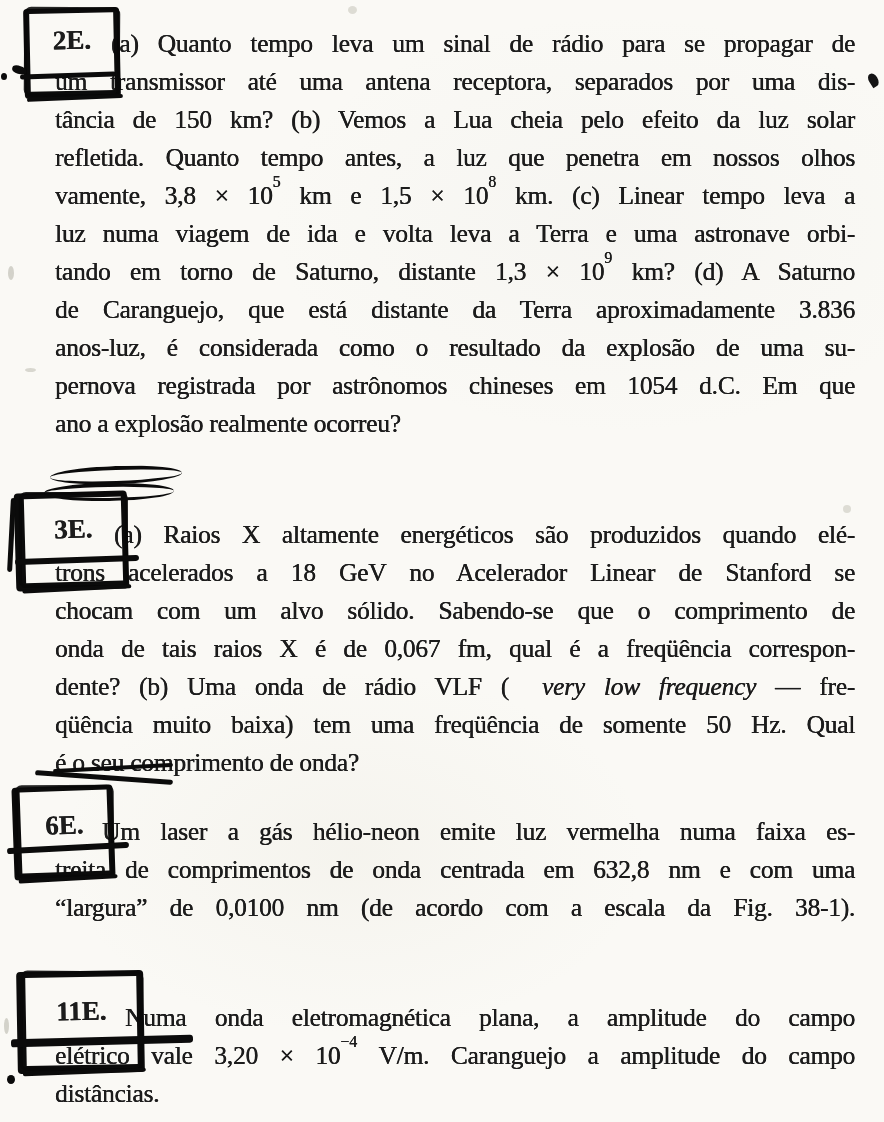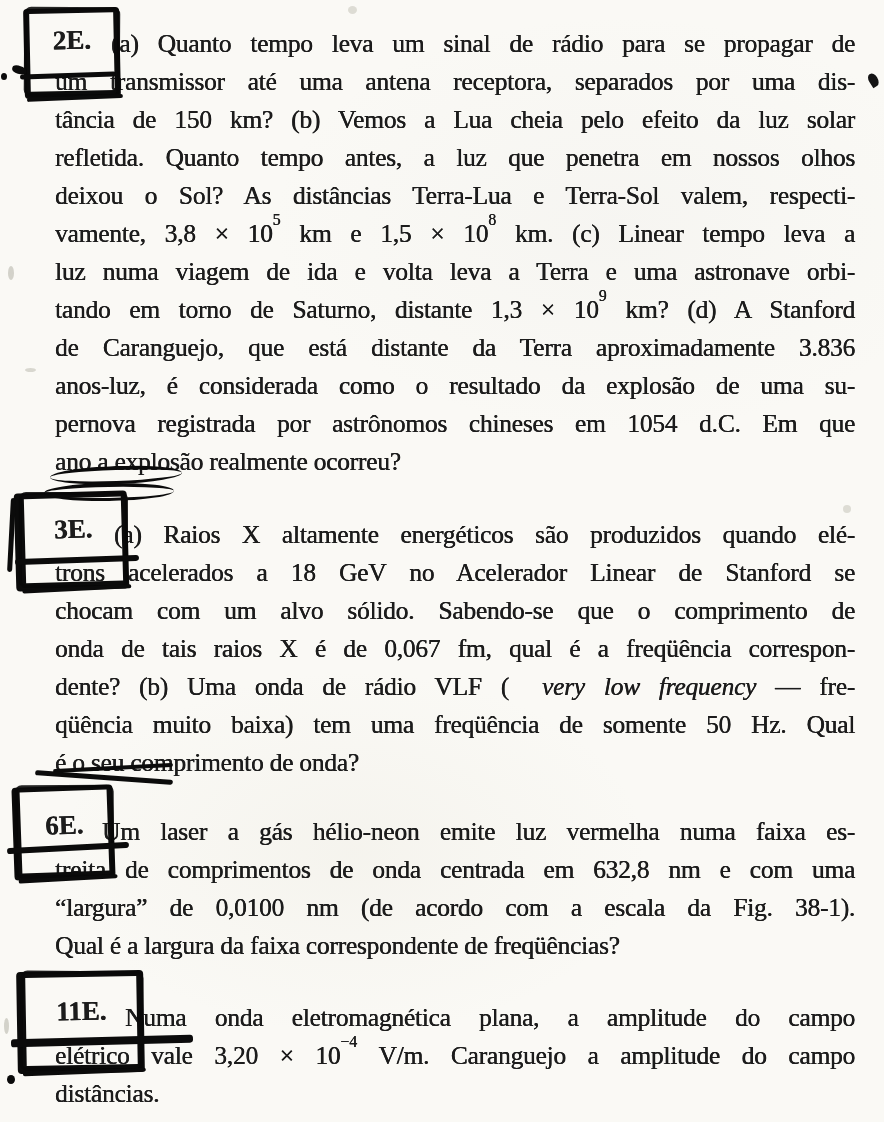--- a/index.html
+++ b/index.html
@@ -94,24 +94,23 @@
       <b class="ex-label">2E.</b>
     </span>
     <span class="pen strike"></span>
     <span class="pen tick"></span>
     <span class="pen pdot"></span>
     <div class="lines">
         <div class="line first"><span>(a) Quanto tempo leva um sinal de rádio para se propagar de</span></div>
         <div class="line"><span>um transmissor até uma antena receptora, separados por uma dis-</span></div>
         <div class="line"><span>tância de 150 km? (b) Vemos a Lua cheia pelo efeito da luz solar</span></div>
         <div class="line"><span>refletida. Quanto tempo antes, a luz que penetra em nossos olhos</span></div>
-        <div class="line"><span>deixou o Sol? As distâncias Terra-Lua e Terra-Sol valem, respecti-</span></div>
         <div class="line"><span>vamente, 3,8 × 10</span><sup>5</sup><span> km e 1,5 × 10</span><sup>8</sup><span> km. (c) Linear tempo leva a</span></div>
         <div class="line"><span>luz numa viagem de ida e volta leva a Terra e uma astronave orbi-</span></div>
-        <div class="line"><span>tando em torno de Saturno, distante 1,3 × 10</span><sup>9</sup><span> km? (d) A Stanford</span></div>
+        <div class="line"><span>tando em torno de Saturno, distante 1,3 × 10</span><sup>9</sup><span> km? (d) A Saturno</span></div>
         <div class="line"><span>de Caranguejo, que está distante da Terra aproximadamente 3.836</span></div>
         <div class="line"><span>anos-luz, é considerada como o resultado da explosão de uma su-</span></div>
         <div class="line"><span>pernova registrada por astrônomos chineses em 1054 d.C. Em que</span></div>
         <div class="line last"><span>ano a explosão realmente ocorreu?</span></div>
       </div>
   </section>
 
   <section class="exercise ex-1">
     <span class="lens lens1"></span>
     <span class="lens lens2"></span>
@@ -135,21 +134,20 @@
     <span class="sline sline1"></span>
     <span class="sline sline2"></span>
     <span class="pen-box">
       <b class="ex-label">6E.</b>
     </span>
     <span class="pen strike"></span>
     <div class="lines">
         <div class="line first"><span>Um laser a gás hélio-neon emite luz vermelha numa faixa es-</span></div>
         <div class="line"><span>treita de comprimentos de onda centrada em 632,8 nm e com uma</span></div>
         <div class="line"><span>“largura” de 0,0100 nm (de acordo com a escala da Fig. 38-1).</span></div>
-        <div class="line last"><span>Qual é a largura da faixa correspondente de freqüências?</span></div>
       </div>
   </section>
 
   <section class="exercise ex-3">
     <span class="pen-box">
       <b class="ex-label">11E.</b>
     </span>
     <span class="pen strike"></span>
     <span class="pen pdot"></span>
     <div class="lines">

